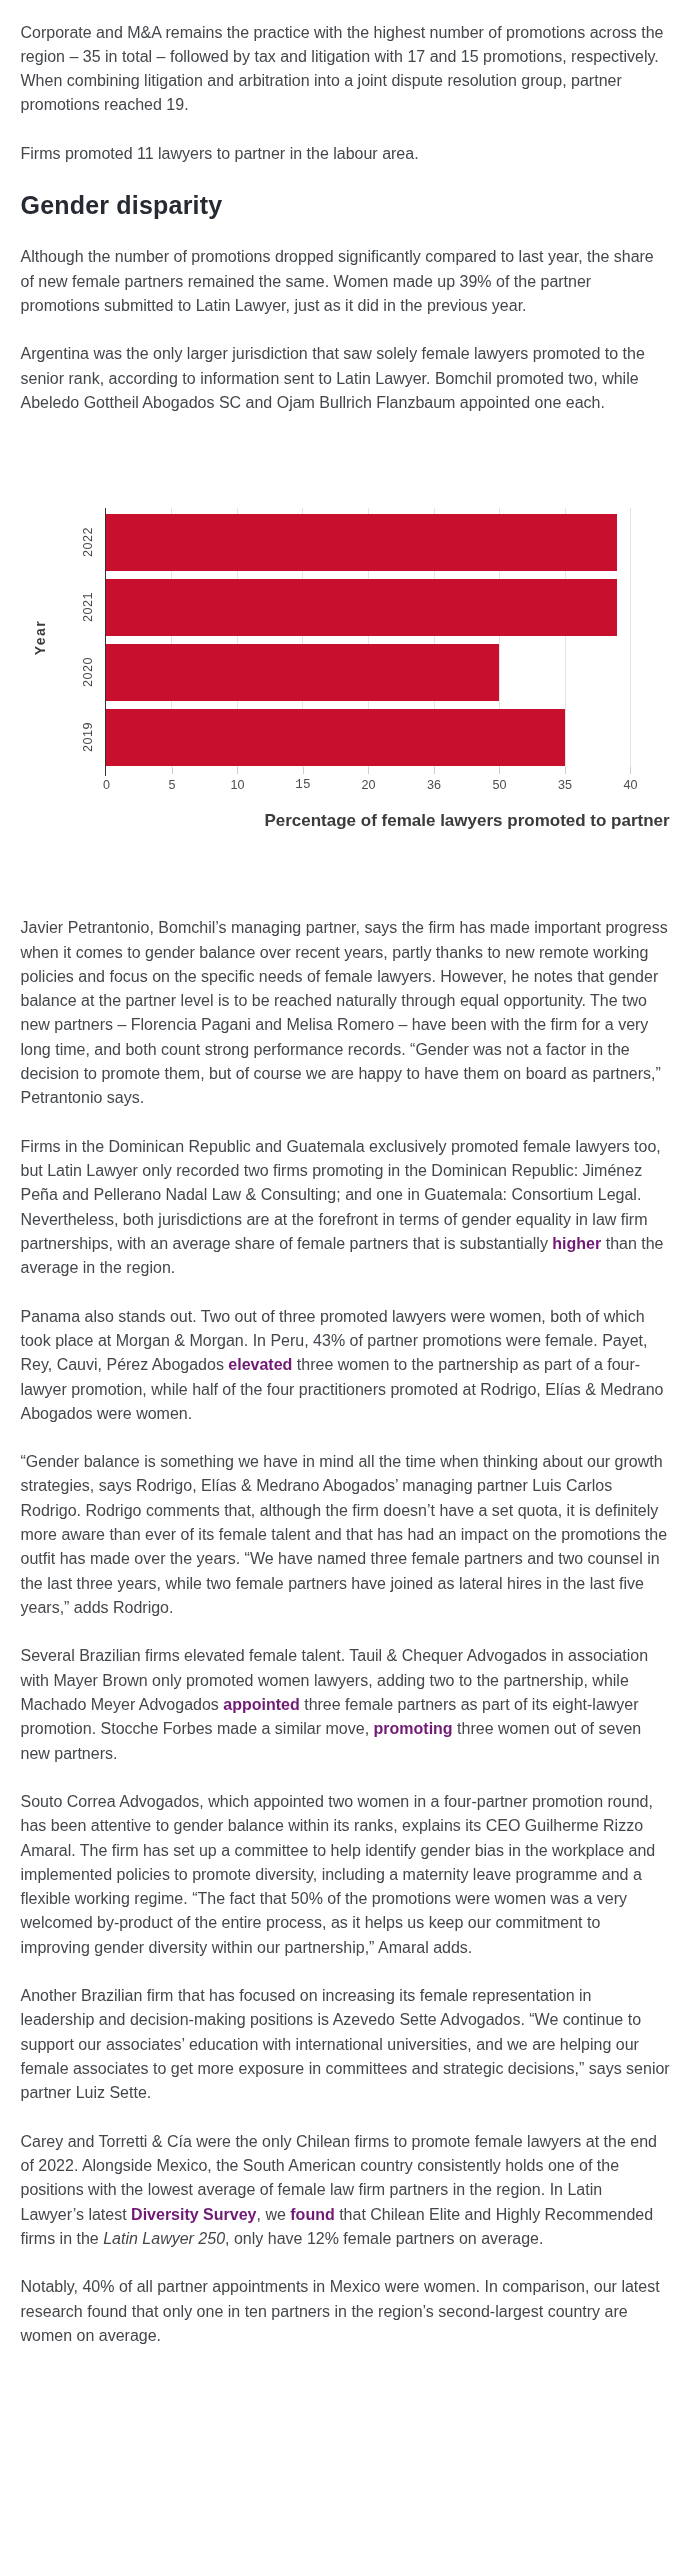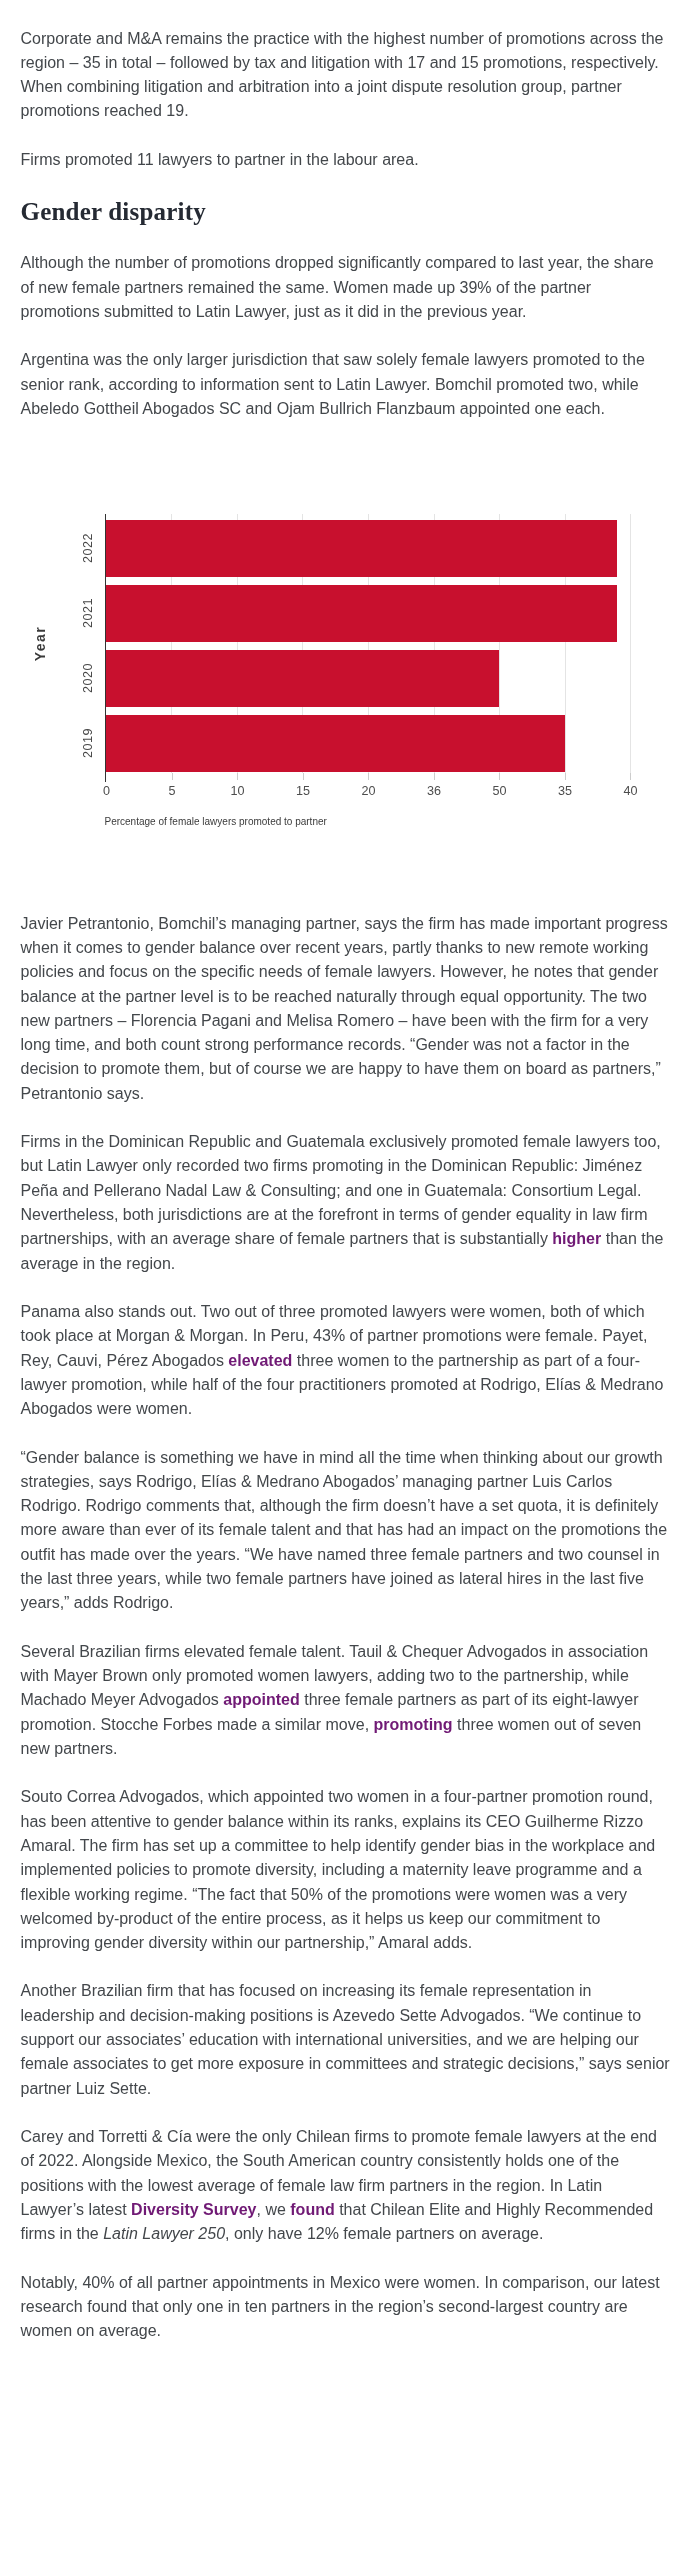--- a/index.html
+++ b/index.html
@@ -6,23 +6,23 @@
   body{
     width:692px;
     box-sizing:border-box;
     padding:20.5px 22.3px 24px 20.5px;
     font-family:"Liberation Sans",sans-serif;
     font-size:16px;
     line-height:1.52;
     color:#43474b;
     -webkit-font-smoothing:antialiased;
   }
-  p{margin:6px 0 24px 0;}
+  p{margin:0 0 24px 0;}
   h2{
-    font-family:Liberation Serif, serif;
+    font-family:Liberation Sans, sans-serif;
     font-weight:bold;
     font-size:25px;
     line-height:1.25;
     color:#252a33;
     letter-spacing:0.2px;
     margin:13px 0 24px 0;
   }
   a.link{color:#701a75;font-weight:bold;text-decoration:none;cursor:pointer;}
   .italic{font-style:italic;}
 
@@ -68,23 +68,23 @@
   .bar{position:absolute;left:0;height:57px;}
   .xticks{position:relative;height:30px;margin-left:1.9px;}
   .xtick-line{position:absolute;top:0;height:6.5px;width:0.9px;background:#cccccc;}
   .xtick-line.zero{width:1.9px;height:9.3px;background:#333333;margin-left:-1.9px;}
   .xtick-label{
     position:absolute;top:9.3px;
     transform:translateX(-50%);
     font-size:12.6px;color:#4d4d4d;
   }
   .xlabel{
-    text-align:left;
-    font-weight:normal;
-    font-size:10px;
+    text-align:right;
+    font-weight:bold;
+    font-size:17px;
     color:#3b3b3b;
     margin-top:11.2px;
   }
 </style>
 </head>
 <body>
 
 <article>
 
   <p><span>Corporate and M&amp;A remains the practice with the highest number of promotions across the region – 35 in total – followed by tax and litigation with 17 and 15 promotions, respectively. When combining litigation and arbitration into a joint dispute resolution group, partner promotions reached 19.</span></p>
@@ -122,21 +122,21 @@
             <div class="bar" style="top: 201px; width: 81.395%; background: rgb(200, 16, 46);"></div>
           </div>
         <div class="xticks" id="xticks">
             <div class="xtick-line zero" style="left: 0%;"></div>
             <div class="xtick-label" style="left: 0%;">0</div>
             <div class="xtick-line" style="left: 11.628%;"></div>
             <div class="xtick-label" style="left: 11.628%;">5</div>
             <div class="xtick-line" style="left: 23.256%;"></div>
             <div class="xtick-label" style="left: 23.256%;">10</div>
             <div class="xtick-line" style="left: 34.884%;"></div>
-            <div class="xtick-label" style="left: 34.884%;">15</div>
+            <div class="xtick-label" style="left: 34.884%; font-family: Liberation Mono, monospace;">15</div>
             <div class="xtick-line" style="left: 46.512%;"></div>
             <div class="xtick-label" style="left: 46.512%;">20</div>
             <div class="xtick-line" style="left: 58.14%;"></div>
             <div class="xtick-label" style="left: 58.14%;">36</div>
             <div class="xtick-line" style="left: 69.767%;"></div>
             <div class="xtick-label" style="left: 69.767%;">50</div>
             <div class="xtick-line" style="left: 81.395%;"></div>
             <div class="xtick-label" style="left: 81.395%;">35</div>
             <div class="xtick-line" style="left: 93.023%;"></div>
             <div class="xtick-label" style="left: 93.023%; text-align: right;">40</div>

